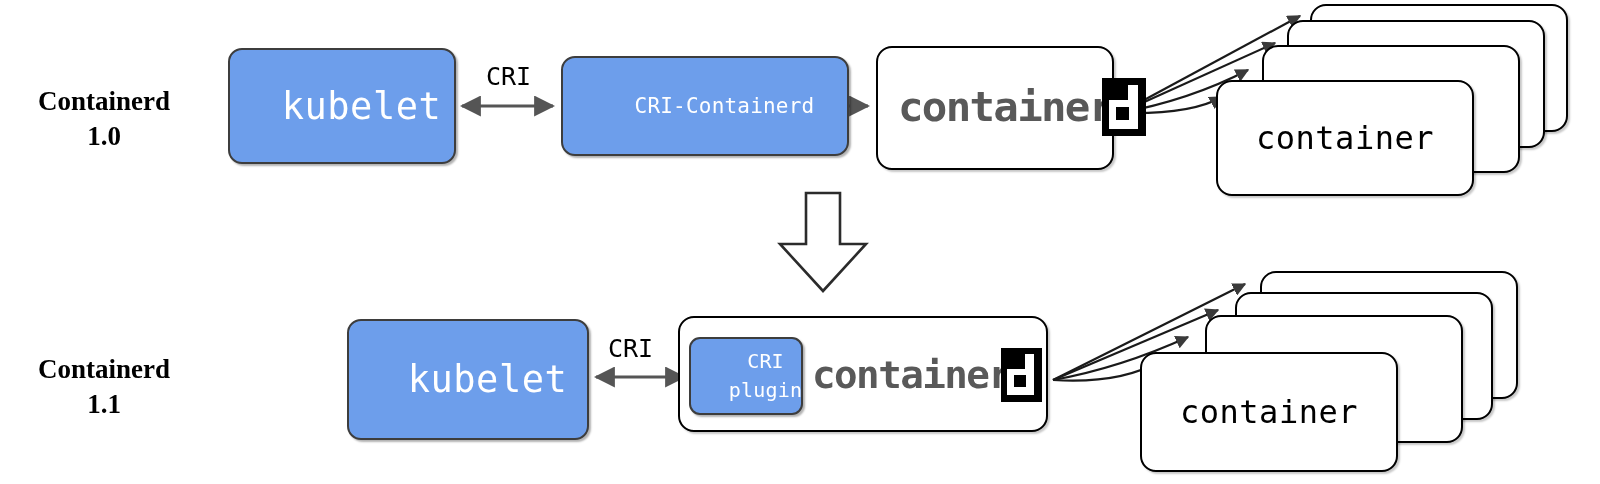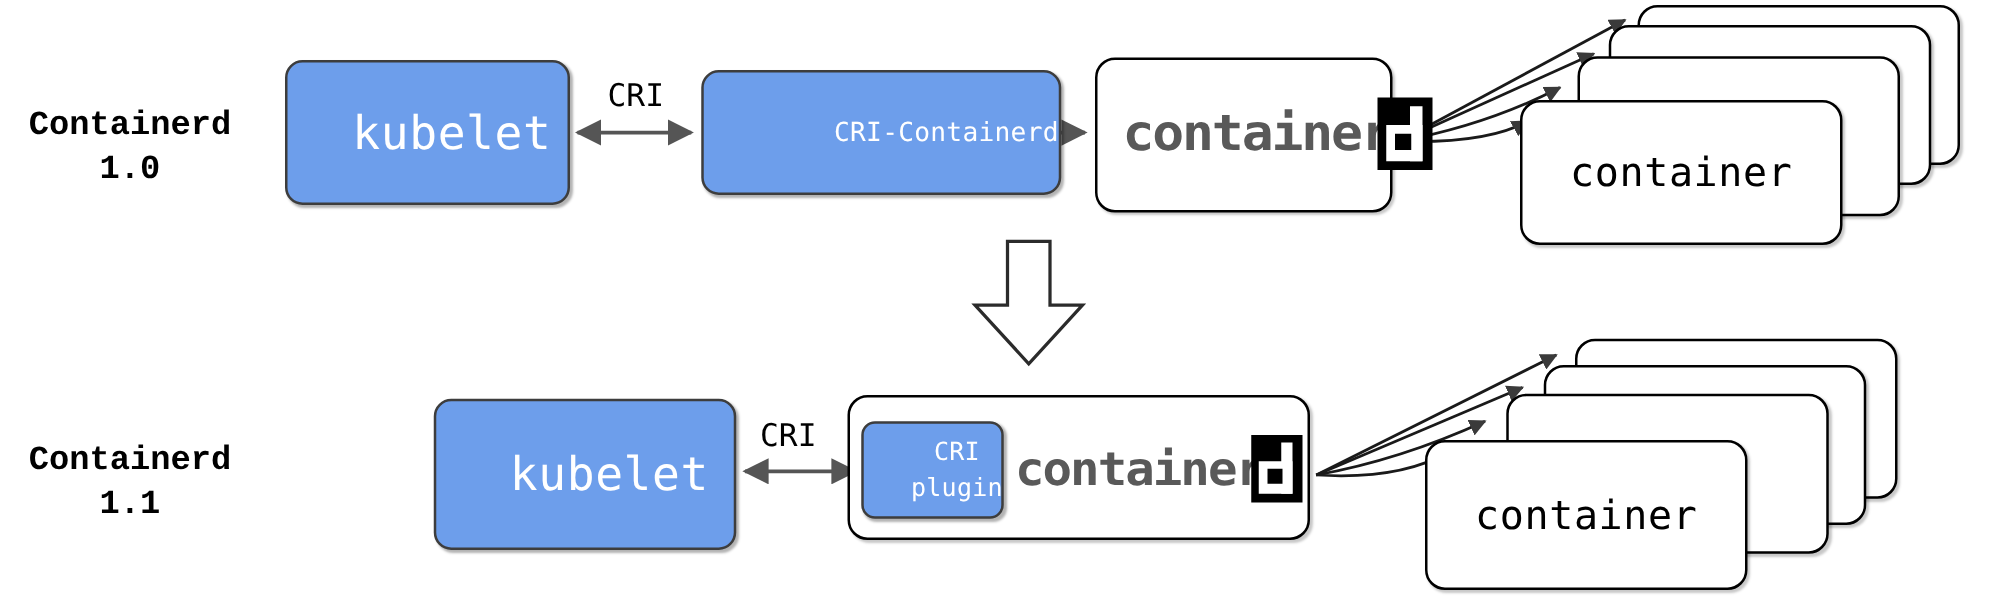--- a/index.html
+++ b/index.html
@@ -23,21 +23,21 @@
     left: 0;
     top: 0;
     width: 1600px;
     height: 484px;
   }
 
   
   .row-label {
     position: absolute;
     text-align: center;
-    font-family: Liberation Mono, monospace;
+    font-family: Liberation Serif, serif;
     font-weight: bold;
     font-size: 27px;
     line-height: 1.28;
     color: #000000;
     letter-spacing: 0px;
     white-space: pre-line;
   }
 
   
   .box {
@@ -167,21 +167,21 @@
 
   <div class="row-label" style="left:6px; top:84px; width:196px;">Containerd
 1.0</div>
 
   <div class="box box-blue" style="left:228px; top:48px; width:228px; height:116px;">
     <span class="box-label lbl-kubelet">kubelet</span>
   </div>
 
   <div class="edge-label" style="left:483px; top:62px;">CRI</div>
 
-  <div class="box box-blue" style="left:561px; top:56px; width:288px; height:100px;justify-content:flex-end;">
+  <div class="box box-blue" style="left:561px; top:56px; width:288px; height:100px;">
     <span class="box-label lbl-cricd">CRI-Containerd</span>
   </div>
 
   <div class="box box-white" style="left:876px; top:46px; width:238px; height:124px;">
   </div>
   <div class="cd-logo" style="left:898px; top:78px; height:58px;">
     <span class="cd-word" style="font-size:40px; line-height:40px;">container</span>
     <span class="cd-dmark" style="width:44px; height:58px; margin-left:2px;">
       <span class="stem" style="left:26px; top:7px;  width:10px; height:44px;"></span>
       <span class="bowl" style="left:7px;  top:22px; width:29px; height:29px;"></span>

